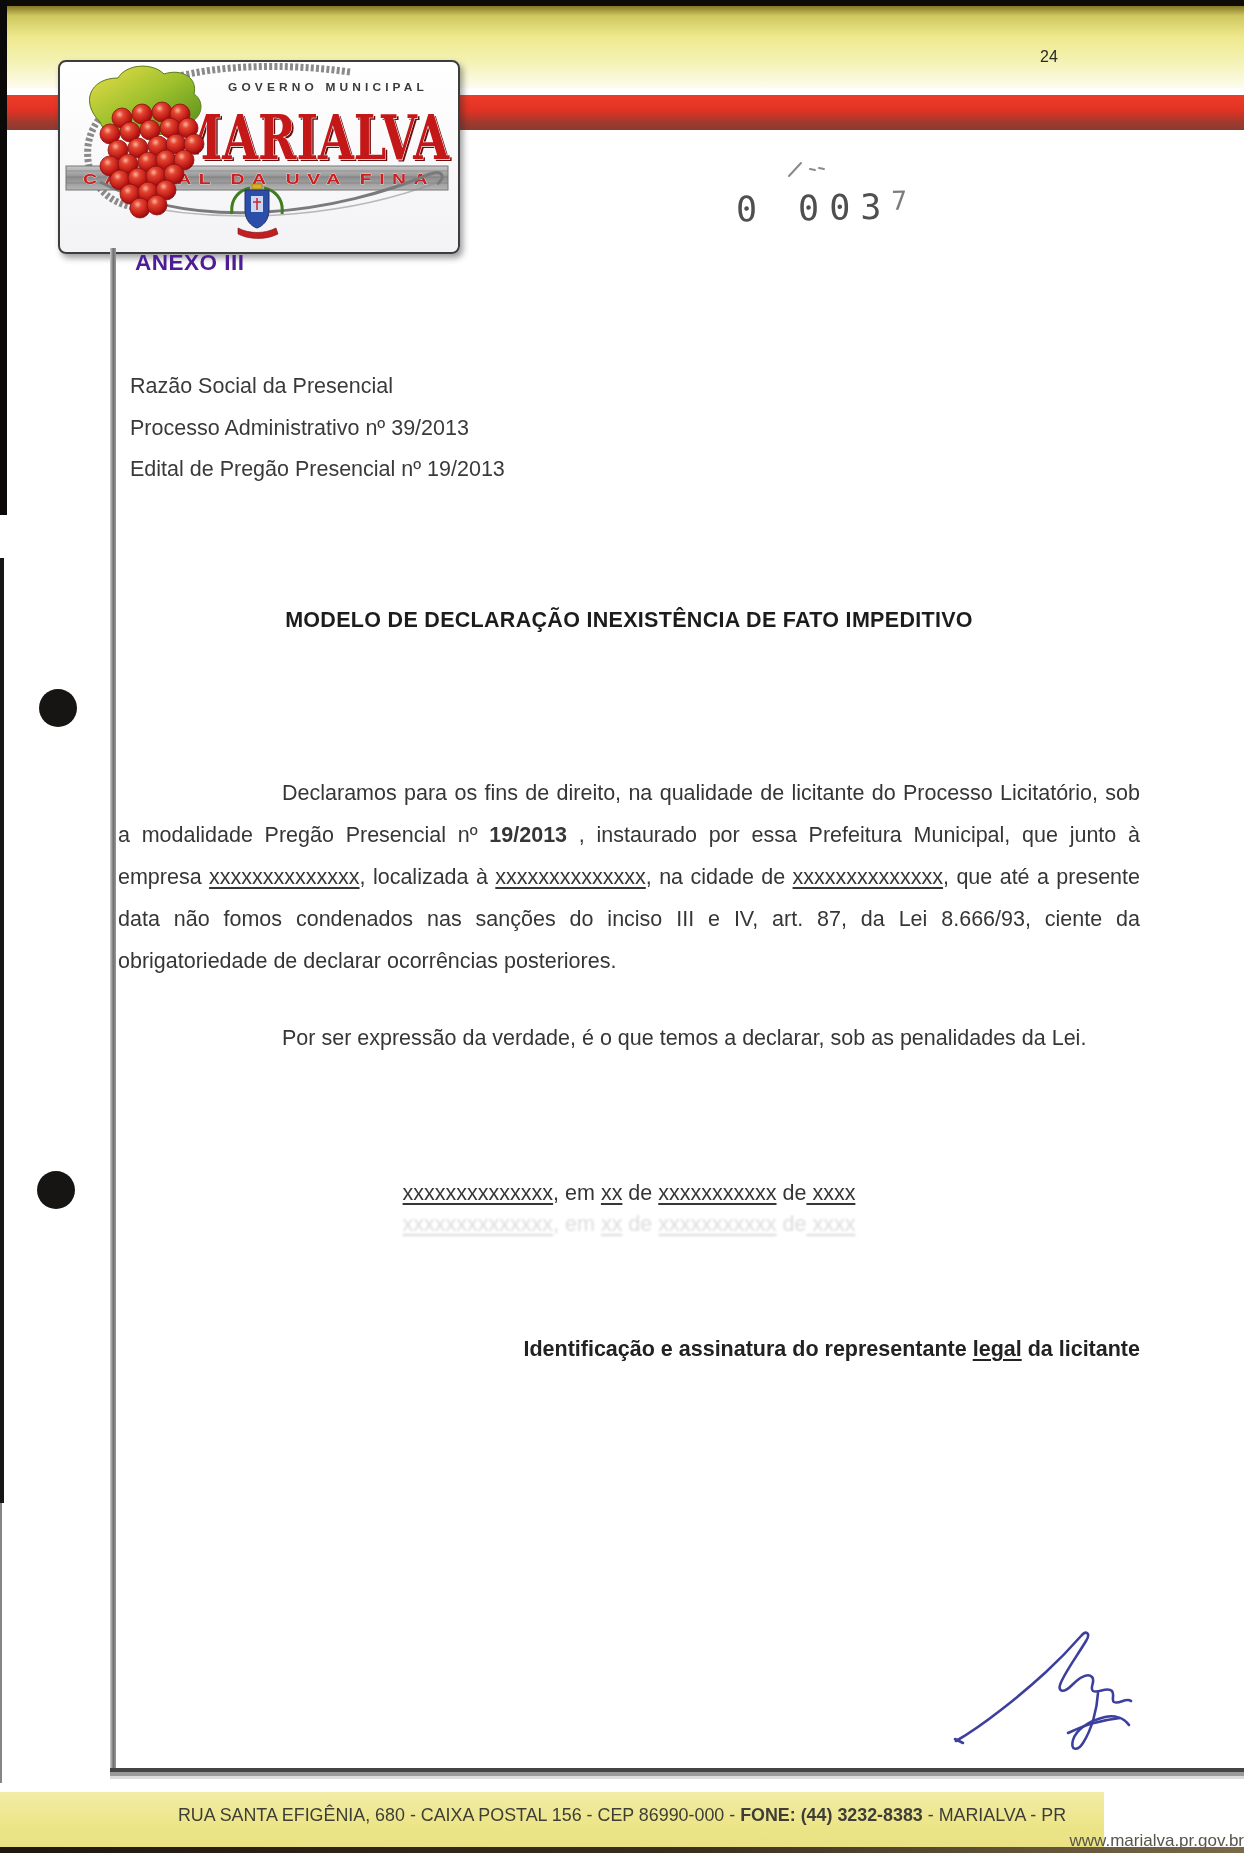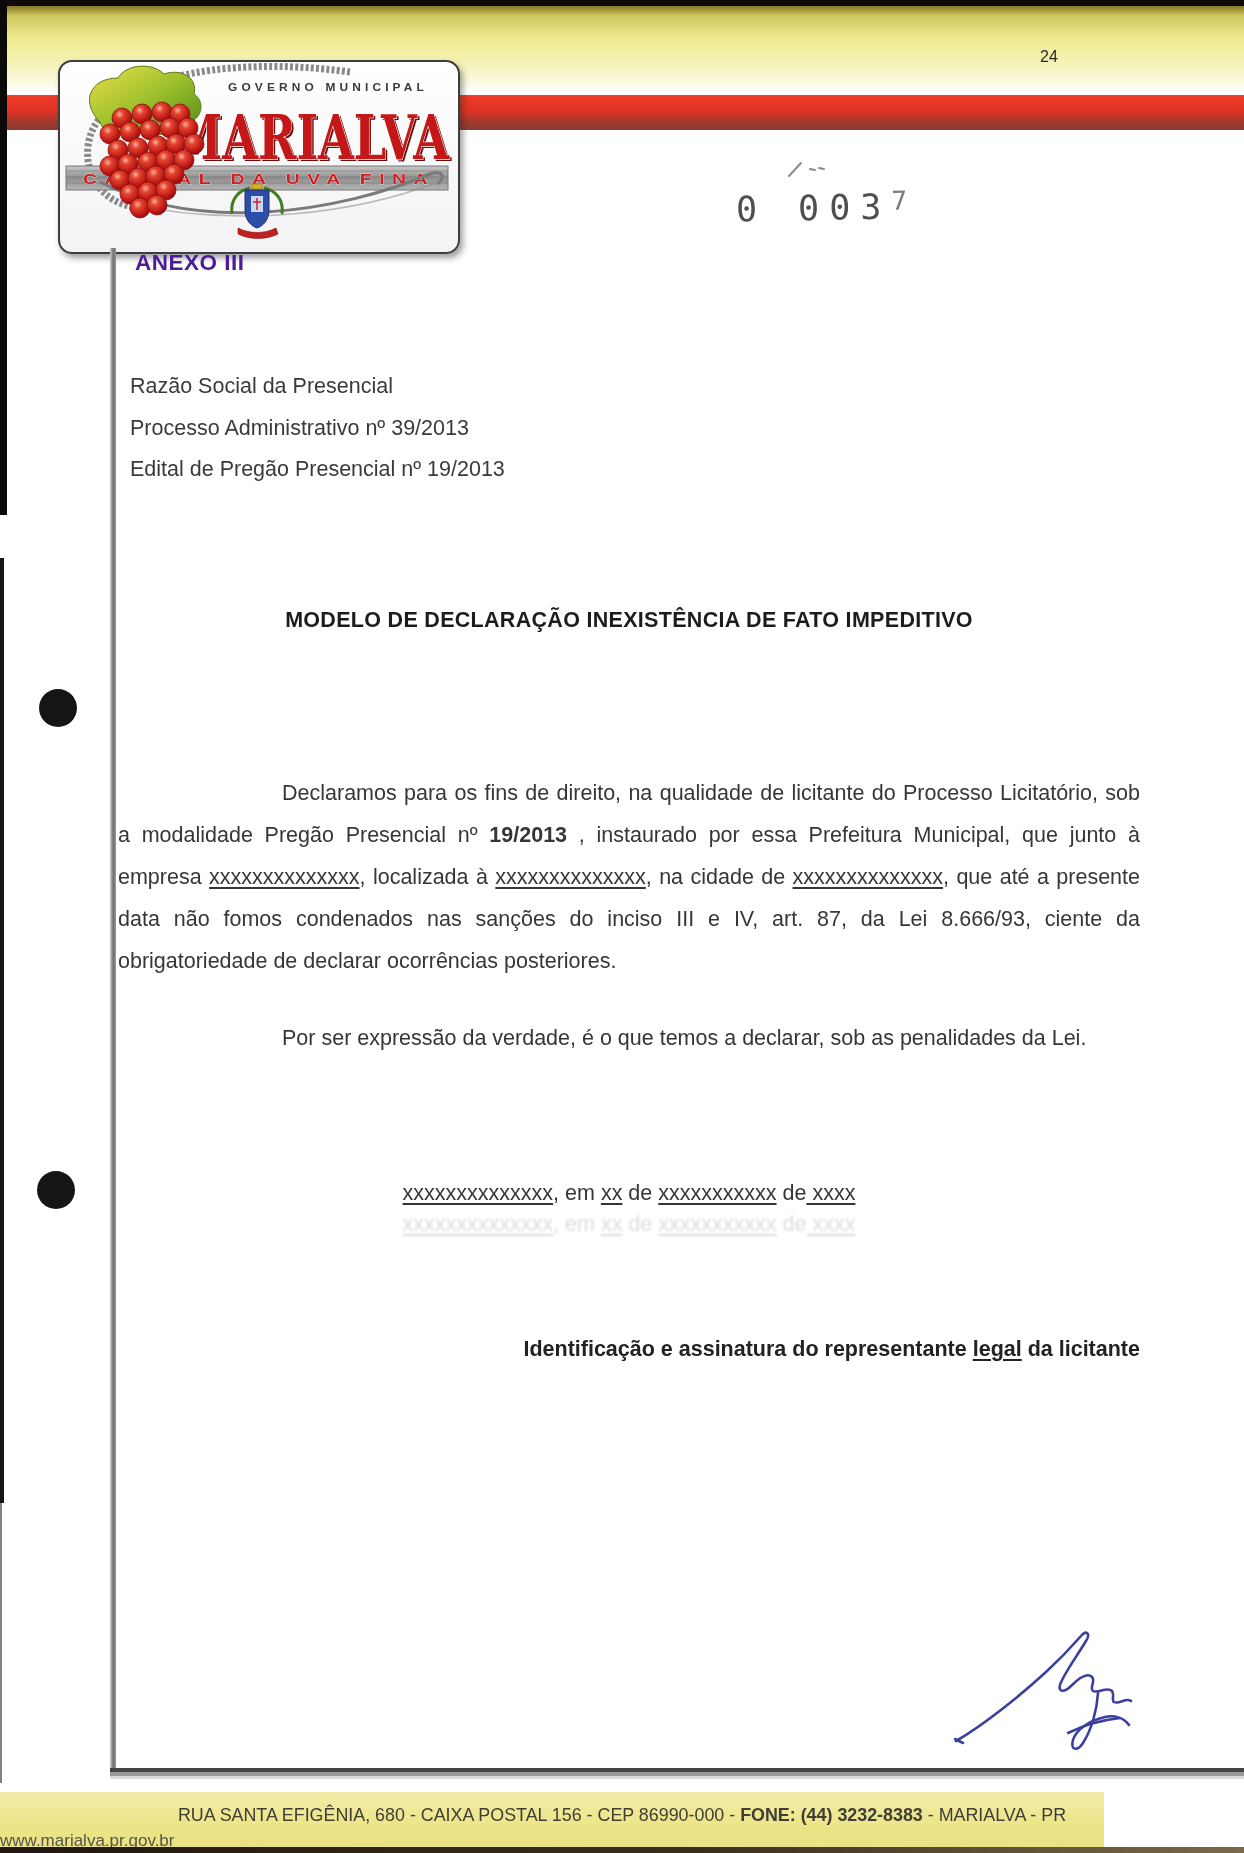--- a/index.html
+++ b/index.html
@@ -13,21 +13,21 @@
   .left-edge-2{position:absolute;left:0;top:558px;width:4px;height:945px;background:#161616;}
   .left-edge-3{position:absolute;left:0;top:1503px;width:2px;height:280px;background:#333;opacity:.6;}
   
   .yellow-band{position:absolute;left:0;top:6px;width:1244px;height:82px;
     background:linear-gradient(180deg,#857827 0%,#cfc75f 12%,#eee98e 38%,#f4f2b4 68%,#fdfcee 100%);}
   .red-stripe{position:absolute;left:0;top:95px;width:1244px;height:35px;
     background:linear-gradient(180deg,#ee3c28 0%,#e03224 45%,#a03a2e 78%,#8c3a30 100%);}
   
   .logo-box{position:absolute;left:58px;top:60px;width:398px;height:190px;
     background:linear-gradient(180deg,#ffffff,#f3f3f6);
-    border:2px solid #3d3d3d;border-radius:14px;
+    border:2px solid #3d3d3d;border-radius:8px;
     box-shadow:3px 4px 6px rgba(40,40,40,.45);}
   .logo-box svg{position:absolute;left:0;top:0;width:394px;height:186px;}
   
   .page-number{position:absolute;left:1040px;top:48px;font-size:16px;color:#2a2a2a;}
   .stamp{position:absolute;left:736px;top:188px;font-family:"DejaVu Sans Mono",monospace;
     font-size:35px;color:#3c3c3c;letter-spacing:10px;transform:rotate(-1deg);opacity:.9;}
   .stamp .stamp-last{font-size:26px;letter-spacing:0;position:relative;top:-9px;opacity:.75;}
   .hand-mark{position:absolute;left:786px;top:158px;}
   .anexo{position:absolute;left:135px;top:250px;font-size:22.5px;font-weight:bold;color:#4c1d95;letter-spacing:.5px;}
   
@@ -55,21 +55,21 @@
     font-size:21.5px;font-weight:bold;color:#222;}
   .b{font-weight:bold;}
   .u{text-decoration:underline;text-decoration-thickness:2px;text-underline-offset:3px;}
   
   .signature{position:absolute;left:950px;top:1626px;width:200px;height:150px;}
   
   .footer-band{position:absolute;left:0;top:1792px;width:1104px;height:61px;
     background:linear-gradient(180deg,#f2eca8 0%,#ece588 55%,#e9e183 100%);}
   .footer-line1{position:absolute;left:0;top:12px;width:1244px;text-align:center;
     font-size:19px;color:#3e3e36;transform:scaleX(.94);transform-origin:center;}
-  .footer-line2{position:absolute;left:0;top:39px;width:1244px;text-align:left;
+  .footer-line2{position:absolute;left:0;top:39px;width:1244px;text-align:right;
     font-size:17px;color:#55554a;text-decoration:underline;text-decoration-thickness:1.5px;}
   .footer-strip{position:absolute;left:0;top:1847px;width:1244px;height:6px;
     background:linear-gradient(90deg,#1f1710,#3a2d1c 55%,#7a6a4a);}
 </style>
 </head>
 <body>
 
 <div class="canvas">
 
   <div class="top-edge"></div>

